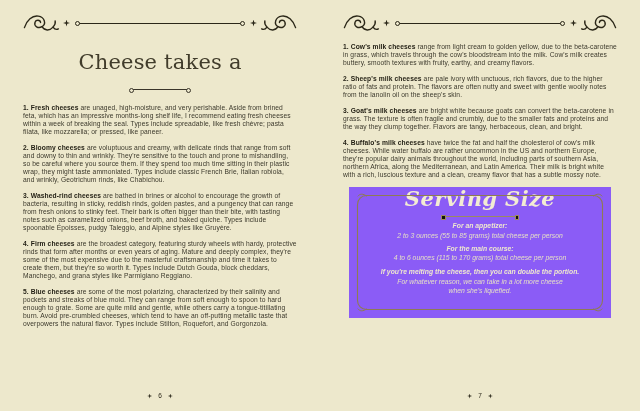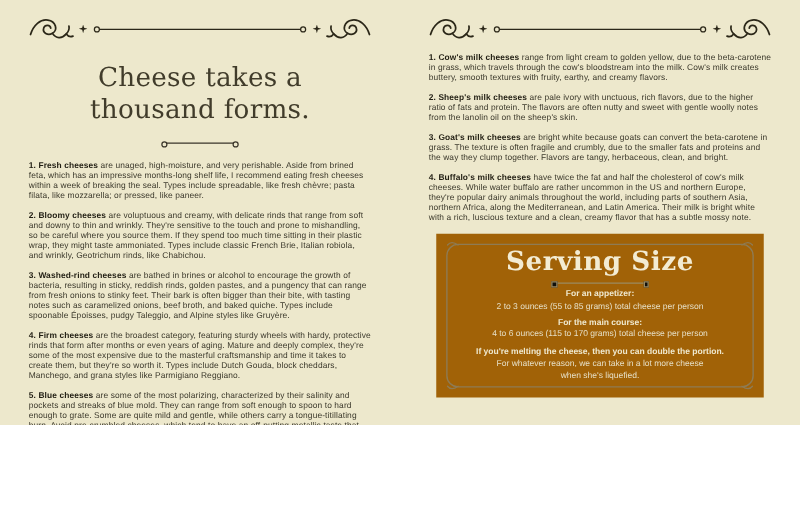--- a/index.html
+++ b/index.html
@@ -1,17 +1,17 @@
 <!DOCTYPE html>
 <html><head>
 <meta charset="utf-8">
 <style>
   html,body{margin:0;padding:0;}
   .spread{
-    width:640px;height:340px;background:#EDE8CC;display:flex;
+    width:640px;height:411px;background:#EDE8CC;display:flex;
     font-family:"Liberation Sans",sans-serif;color:#3B382B;overflow:hidden;
     position:relative;
   }
   .page{width:320px;height:411px;position:relative;box-sizing:border-box;padding:0 23px;}
   
   .flourish-row{display:flex;align-items:center;gap:3px;margin-top:12px;height:22px;}
   .curl{width:37px;height:24px;flex:none;}
   .curl.right{transform:scaleX(-1);}
   .sparkle{width:7px;height:7px;background:#2B2718;flex:none;
     clip-path:polygon(50% 0,61% 39%,100% 50%,61% 61%,50% 100%,39% 61%,0 50%,39% 39%);}
@@ -24,22 +24,22 @@
   .mini-rule{width:60px;border-top:1px solid #3A352A;position:relative;margin:11px auto 0;}
   .mini-rule i{position:absolute;top:-2.5px;width:3px;height:3px;border:1px solid #3A352A;border-radius:50%;background:#EDE8CC;}
   .mini-rule i.l{left:-1px;} .mini-rule i.r{right:-1px;}
   .body-col{margin-top:14px;}
   .body-col.right{margin-top:9px;}
   p.entry{font-size:6.7px;line-height:8px;margin:0 0 8px;letter-spacing:.1px;color:#3B382B;}
   p.entry b{color:#201D12;}
   
   .section-heading{font-size:8px;font-weight:700;letter-spacing:2.6px;text-align:center;
     margin-top:17px;color:#201D12;}
-  .card{position:relative;width:262px;height:131px;margin:6px auto 0;background:#a16207;
-    color:#EFE8CE;text-align:center;box-sizing:border-box;padding-top:10px;}
+  .card{position:relative;width:262px;height:131px;margin:6px auto 0;background:#8b5cf6;
+    color:#EFE8CE;text-align:center;box-sizing:border-box;font-style:italic;}
   .card-frame{position:absolute;left:0;top:0;width:262px;height:131px;pointer-events:none;}
   .card-title{font-family:"DejaVu Serif",serif;font-weight:700;font-size:21px;line-height:24px;
     color:#F3ECD3;letter-spacing:.4px;}
   .card-rule{width:76px;border-top:1px solid #9B8A60;position:relative;margin:5px auto 3px;}
   .card-rule i{position:absolute;top:-2px;width:2.5px;height:2.5px;border:1px solid #9B8A60;background:#100F0A;}
   .card-rule i.l{left:-1px;} .card-rule i.r{right:-1px;}
   .card-label{font-size:6.8px;font-weight:700;margin-top:5px;line-height:8px;}
   .card-value{font-size:6.8px;margin-top:1.5px;line-height:8px;color:#E6DFC6;}
   .card-note-bold{font-size:6.8px;font-weight:700;margin-top:6px;line-height:8px;}
   .card-note{font-size:6.8px;margin-top:1.5px;line-height:8px;color:#E6DFC6;}
@@ -74,21 +74,20 @@
         <g fill="none" stroke="#2B2718" stroke-width="1.5" stroke-linecap="round">
           <path d="M1.5,18 C4,10 10,4.5 16.5,5.5 C23.5,6.5 25.5,14 20.5,17 C16.5,19.4 11.5,16.6 13,12.2 C14,9.3 18.6,9.4 19,12.4"></path>
           <path d="M20.5,17 C23.5,21.5 28.5,22 32.5,17.5 C34.4,15.4 35.3,13 34.8,10.8"></path>
           <path d="M32.5,17.5 C34,19.6 36.2,20.4 38.3,19.4"></path>
         </g>
       </svg>
     </div>
 
     <h1 class="title">
       <span>Cheese takes a</span><br>
-      <span>thousand forms.</span>
     </h1>
 
     <div class="mini-rule">
         <i class="l"></i>
         <i class="r"></i>
       </div>
 
     <div class="body-col">
       <p class="entry"><b>1. Fresh cheeses</b><span> are unaged, high-moisture, and very perishable. Aside from brined feta, which has an impressive months-long shelf life, I recommend eating fresh cheeses within a week of breaking the seal. Types include spreadable, like fresh chèvre; pasta filata, like mozzarella; or pressed, like paneer.</span></p>
       <p class="entry"><b>2. Bloomy cheeses</b><span> are voluptuous and creamy, with delicate rinds that range from soft and downy to thin and wrinkly. They're sensitive to the touch and prone to mishandling, so be careful where you source them. If they spend too much time sitting in their plastic wrap, they might taste ammoniated. Types include classic French Brie, Italian robiola, and wrinkly, Geotrichum rinds, like Chabichou.</span></p>

